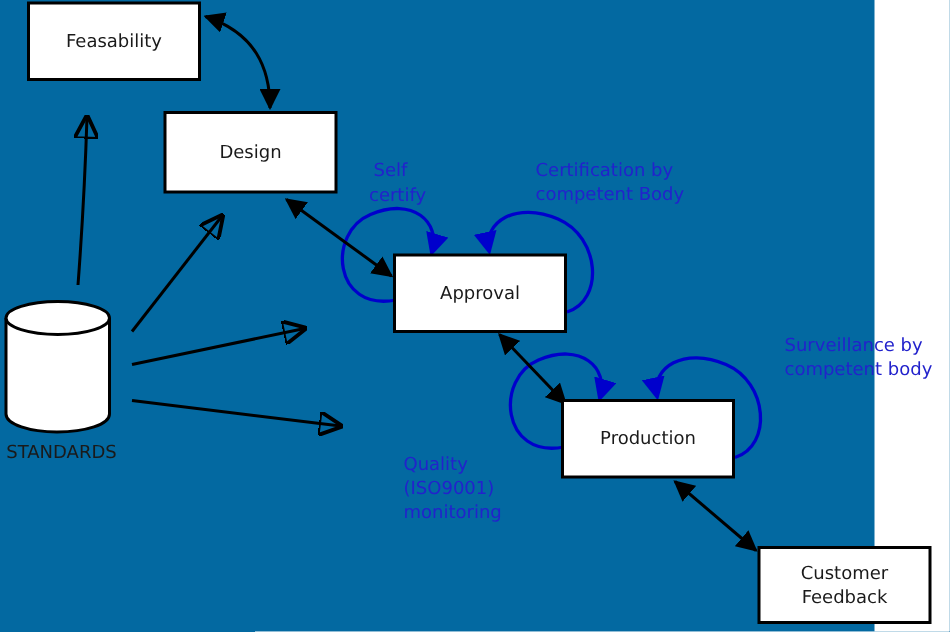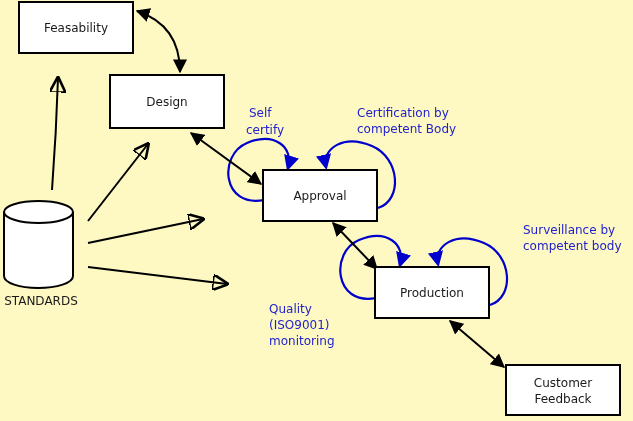--- a/index.html
+++ b/index.html
@@ -8,23 +8,23 @@
     background: #ffffff;
   }
   body {
     width: 633px;
     height: 421px;
     font-family: "DejaVu Sans", sans-serif;
     overflow: hidden;
   }
   #diagram-root {
     position: relative;
-    width: 633px;
+    width: 583px;
     height: 421px;
-    background: #fef9c3;
+    background: #0369a1;
   }
   svg.canvas {
     position: absolute;
     top: 0;
     left: 0;
     width: 633px;
     height: 421px;
   }
   .node-rect {
     fill: #ffffff;

